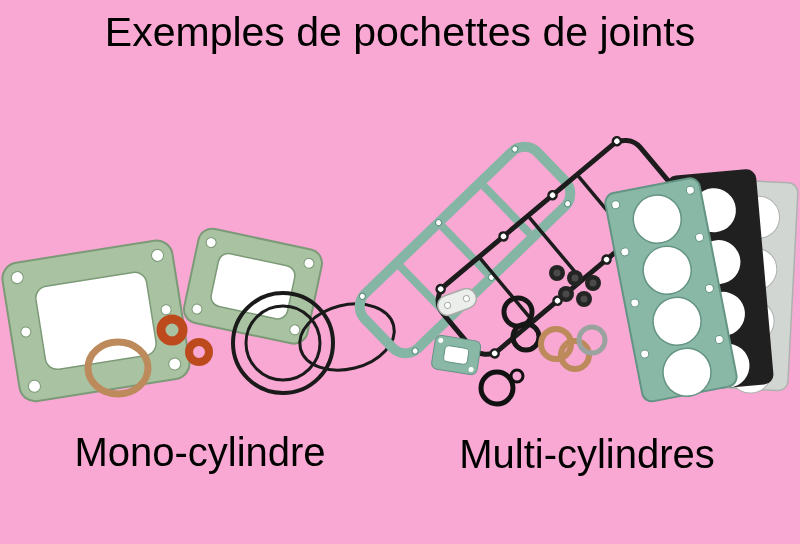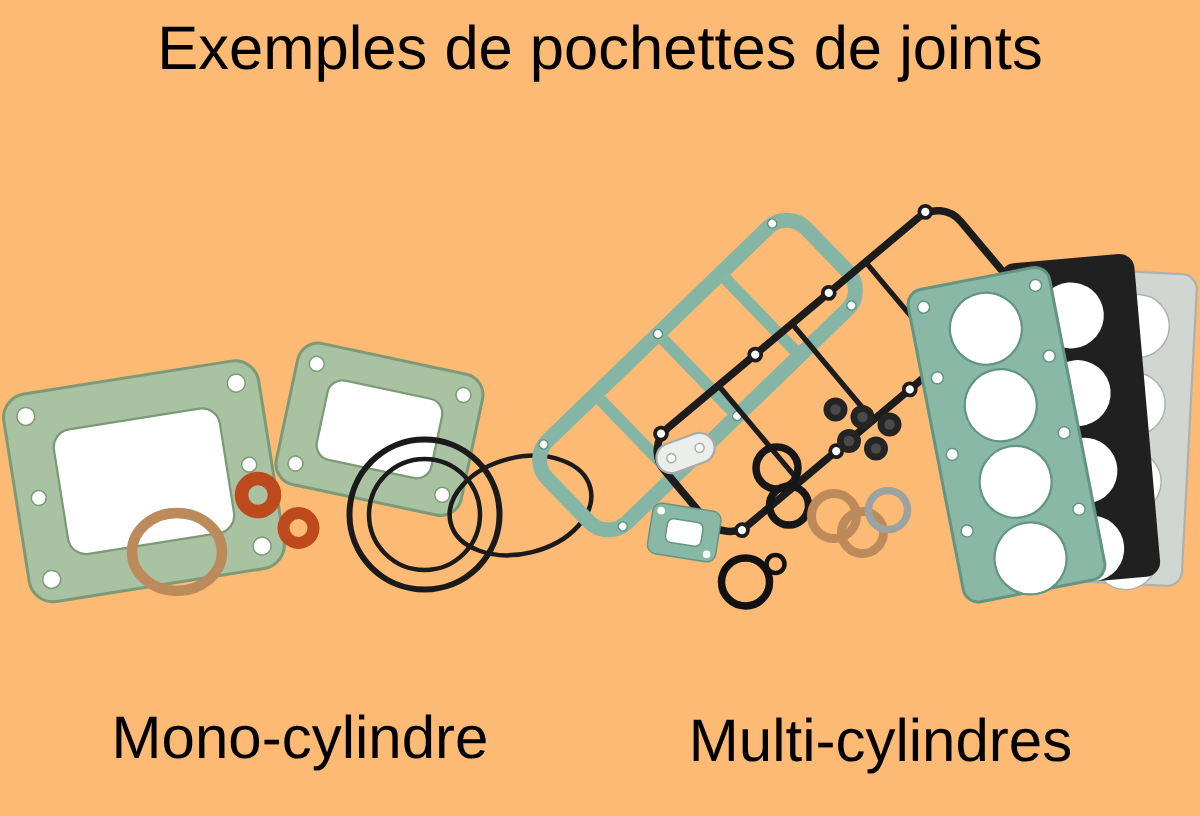--- a/index.html
+++ b/index.html
@@ -1,20 +1,20 @@
 <!DOCTYPE html>
 <html><head>
 <meta charset="utf-8">
 <style>
   html, body { margin: 0; padding: 0; background: #ffffff; }
   .page {
     position: relative;
     width: 800px;
     height: 544px;
-    background: #fdba74;
+    background: #f9a8d4;
     overflow: hidden;
     font-family: "Liberation Sans", sans-serif;
     color: #000000;
   }
   .title {
     position: absolute;
     top: 8px;
     left: 0;
     right: 0;
     text-align: center;
@@ -25,21 +25,20 @@
   }
   .figure-art { position: absolute; }
   .art-mono { left: 0px;   top: 226px; width: 400px; height: 205px; }
   .art-multi{ left: 345px; top: 130px; width: 455px; height: 300px; }
   .caption {
     position: absolute;
     font-size: 40px;
     font-weight: 400;
     text-align: center;
     white-space: nowrap;
-    margin-top: 40px;
   }
   .caption-mono  { left: 0px;   top: 430px; width: 400px; }
   .caption-multi { left: 372px; top: 432px; width: 430px; }
   svg { display: block; width: 100%; height: 100%; }
 </style>
 </head>
 <body>
 
 <div class="page">
 

